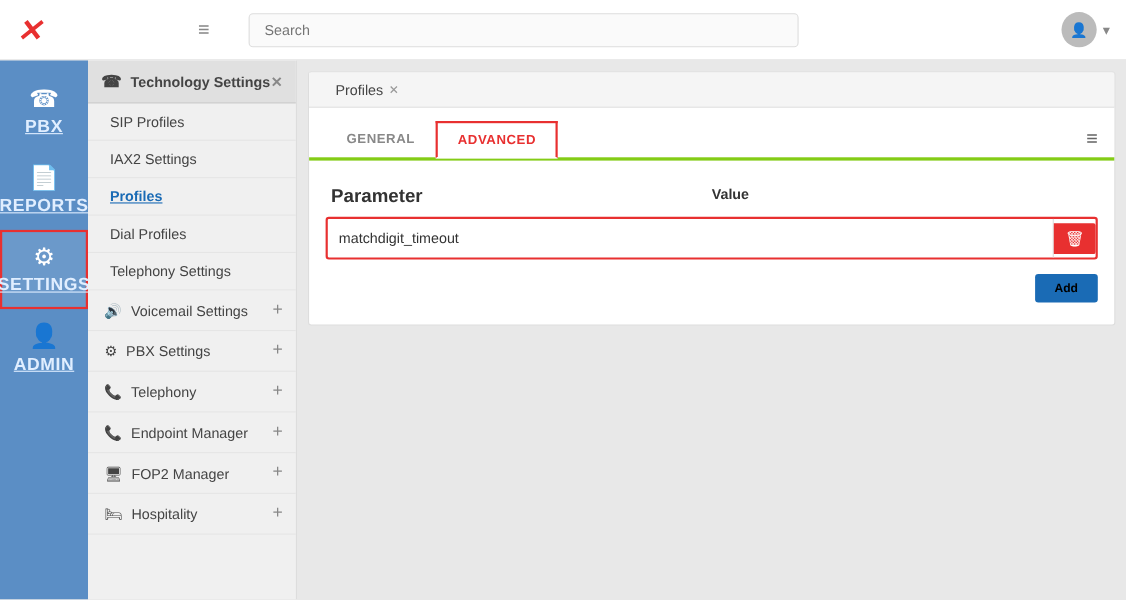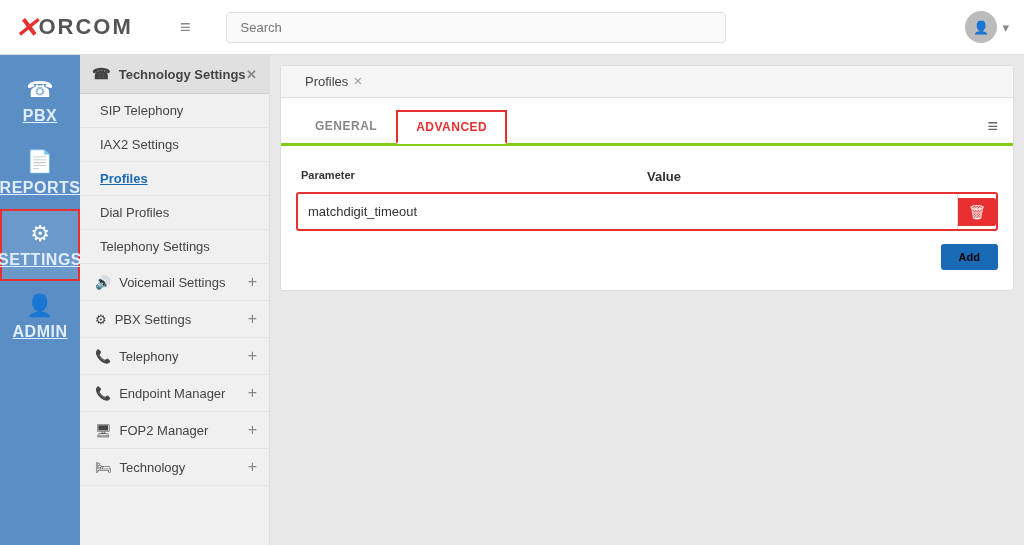--- a/index.html
+++ b/index.html
@@ -242,21 +242,21 @@
       width: 100%;
       padding: 15px;
     }
     .params-header {
       display: flex;
       padding: 8px 5px;
     }
     .params-header .col-param {
       flex: 1;
       font-weight: bold;
-      font-size: 11px;
+      font-size: 17px;
       color: #333;
     }
     .params-header .col-value {
       flex: 1;
       font-weight: bold;
       font-size: 13px;
       color: #333;
     }
     .params-row {
       display: flex;
@@ -306,21 +306,20 @@
       font-size: 11px;
       font-weight: bold;
     }
   </style>
 </head>
 <body>
 
 <div class="header">
   <div class="logo">
     <span class="logo-x">✕</span>
-    <span class="logo-text">ORCOM</span>
   </div>
   <span class="header-menu-icon">≡</span>
   <div class="header-search">
     <input type="text" placeholder="Search" style="">
   </div>
   <div class="header-user">
     <div class="user-avatar">👤</div>
     <span>▾</span>
   </div>
 </div>
@@ -347,21 +346,21 @@
   </div>
 
   <div class="sidebar-menu">
     <div class="sidebar-section-title">
       <span class="phone-icon">☎</span>
       <span>Technology Settings</span>
       <span style="margin-left:auto;cursor:pointer;color:#888;">✕</span>
     </div>
 
     <div class="sidebar-nav-item">
-      <span>SIP Telephony</span>
+      <span>SIP Profiles</span>
     </div>
     <div class="sidebar-nav-item">
       <span>IAX2 Settings</span>
     </div>
     <div class="sidebar-nav-item active">
       <span>Profiles</span>
     </div>
 
     <div class="sidebar-nav-item">
       <span>Dial Profiles</span>
@@ -401,21 +400,21 @@
     <div class="sidebar-group-item">
       <div class="group-left">
         <span>🖥</span>
         <span>FOP2 Manager</span>
       </div>
       <span class="plus-icon">+</span>
     </div>
     <div class="sidebar-group-item">
       <div class="group-left">
         <span>🛏</span>
-        <span>Technology</span>
+        <span>Hospitality</span>
       </div>
       <span class="plus-icon">+</span>
     </div>
   </div>
 
   <div class="content">
     <div class="content-card">
 
       <div class="card-tabs">
         <div class="card-tab">

